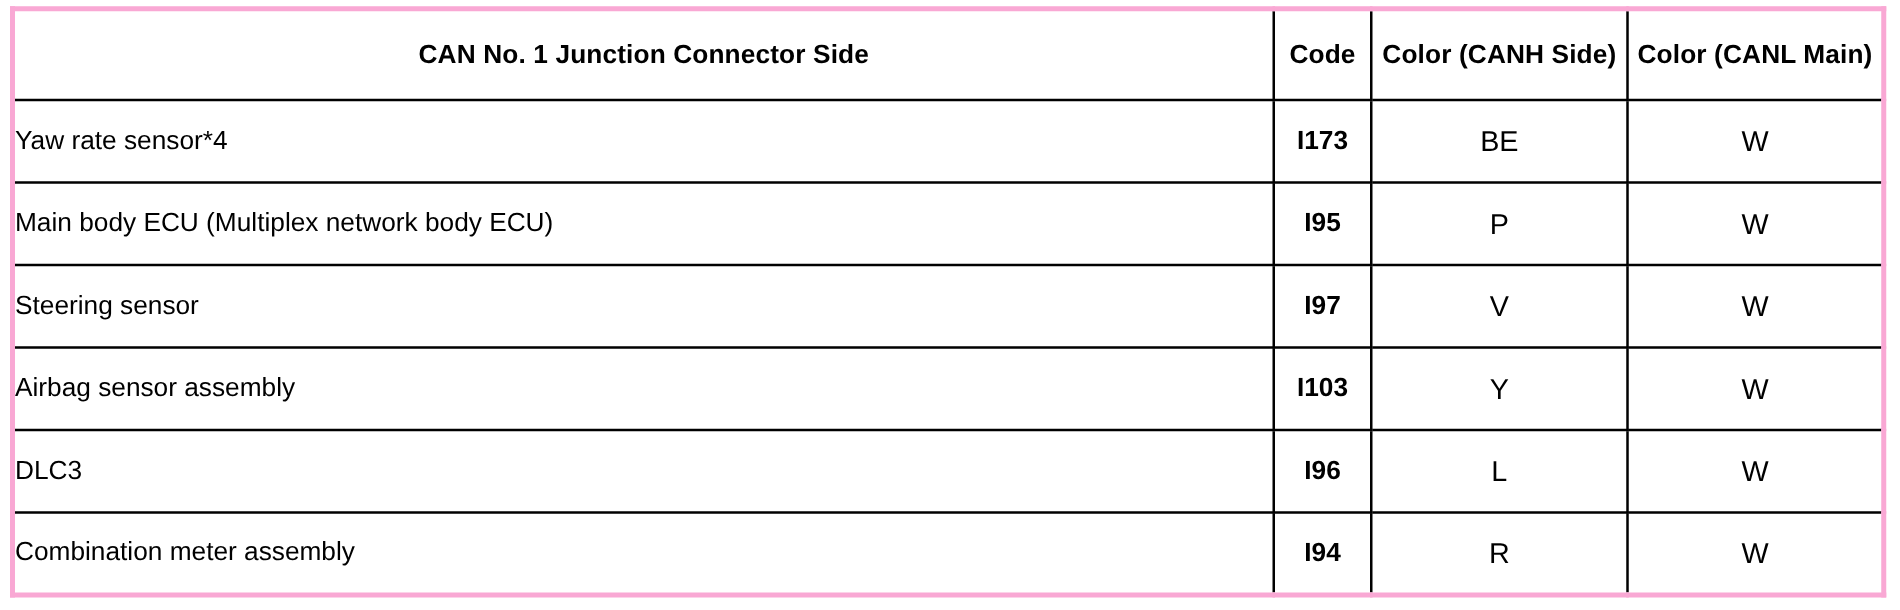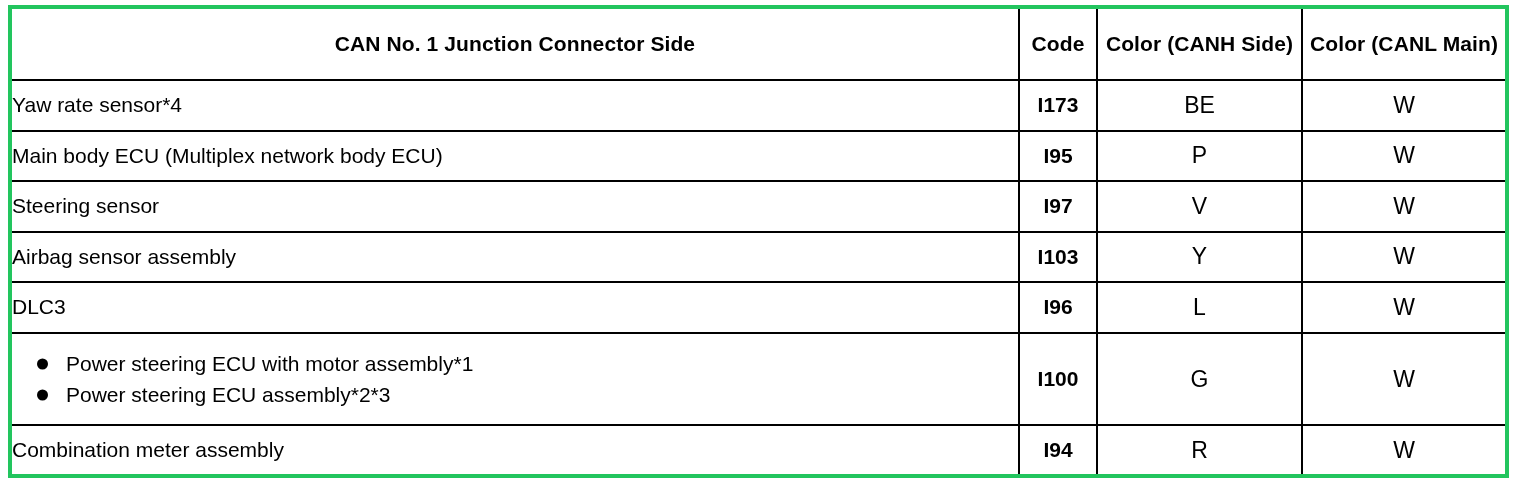--- a/index.html
+++ b/index.html
@@ -22,21 +22,21 @@
     width: 1497px;
     height: 473px;
     box-sizing: border-box;
   }
 
   table.can-table {
     border-collapse: collapse;
     table-layout: fixed;
     width: 1497px;
     height: 473px;
-    border: 4px solid #22c55e;
+    border: 4px solid #f9a8d4;
     box-sizing: border-box;
     background: #fff;
   }
 
   table.can-table td,
   table.can-table th {
     border: 2px solid #000;
     padding: 0;
     vertical-align: middle;
     box-sizing: border-box;
@@ -169,37 +169,20 @@
         <td class="cell-color">W</td>
       </tr>
 
       <tr class="row-std">
         <td class="cell-main">DLC3</td>
         <td class="cell-code">I96</td>
         <td class="cell-color">L</td>
         <td class="cell-color">W</td>
       </tr>
 
-      <tr class="row-bullets">
-        <td class="cell-main">
-          <ul class="bullet-list">
-            <li>
-              <span class="bullet-dot"></span>
-              <span>Power steering ECU with motor assembly*1</span>
-            </li>
-            <li>
-              <span class="bullet-dot"></span>
-              <span>Power steering ECU assembly*2*3</span>
-            </li>
-          </ul>
-        </td>
-        <td class="cell-code">I100</td>
-        <td class="cell-color">G</td>
-        <td class="cell-color">W</td>
-      </tr>
 
       <tr class="row-std">
         <td class="cell-main">Combination meter assembly</td>
         <td class="cell-code">I94</td>
         <td class="cell-color">R</td>
         <td class="cell-color">W</td>
       </tr>
 
 
     </tbody>

